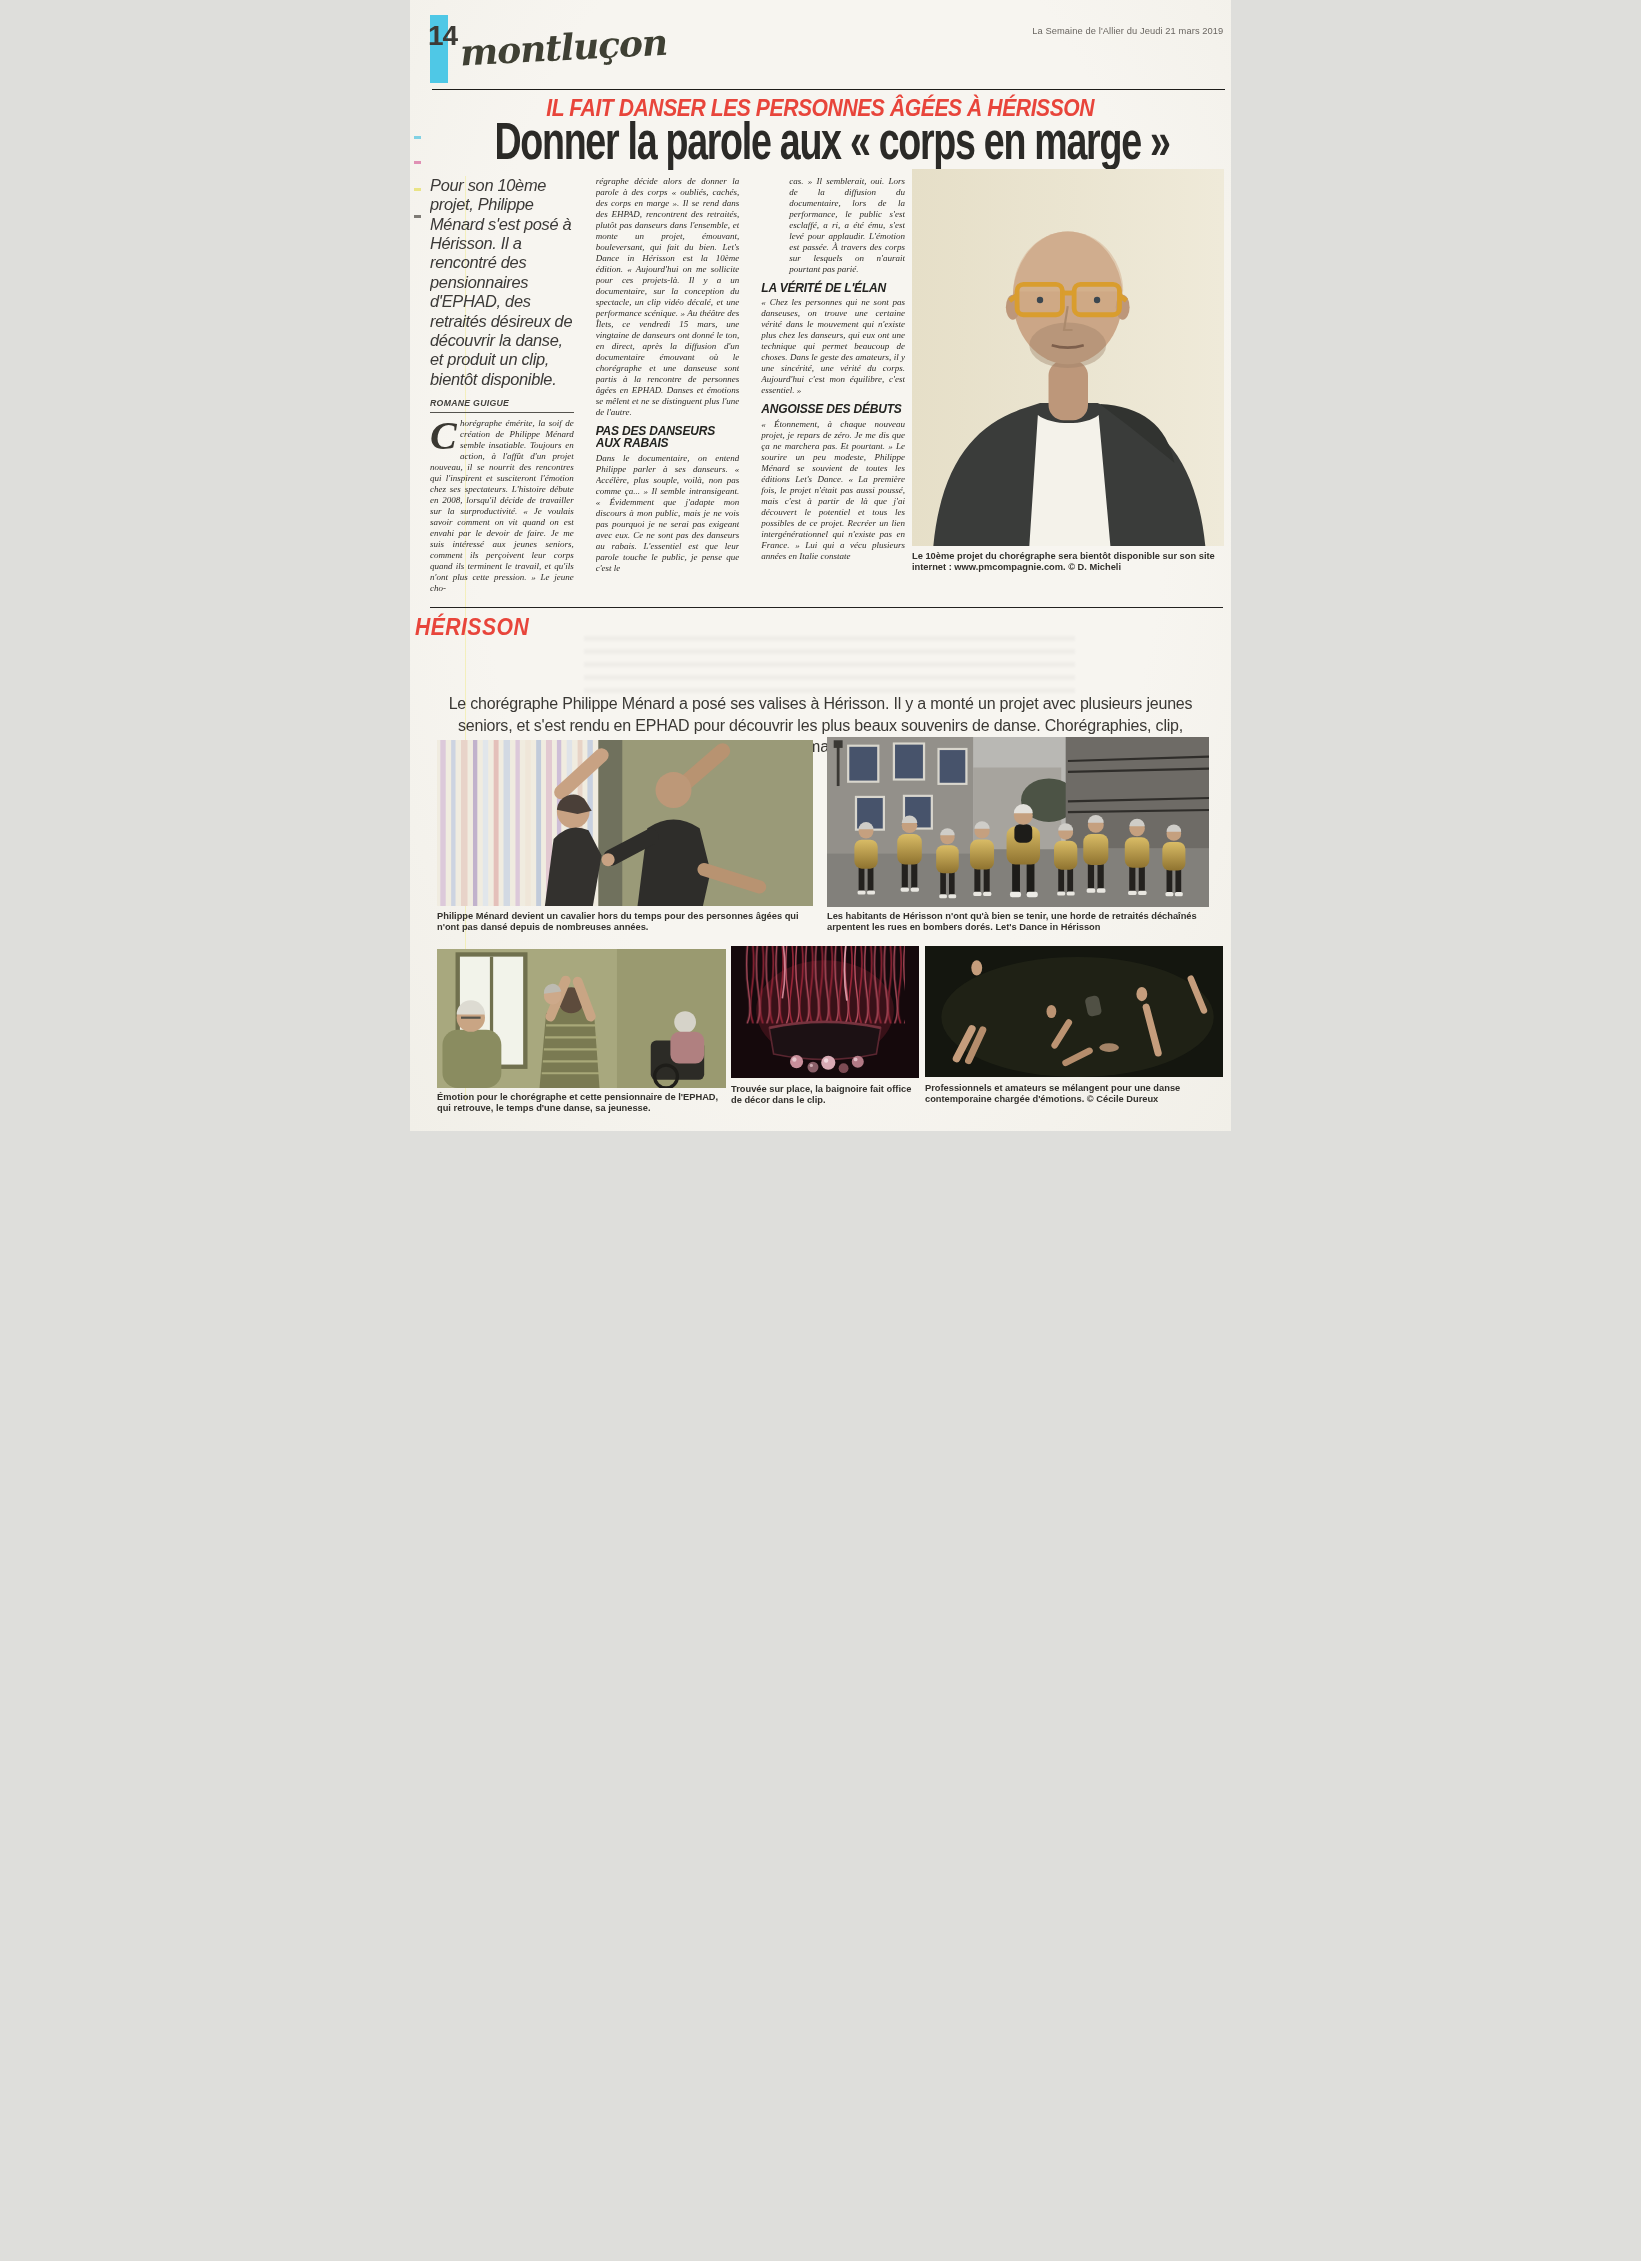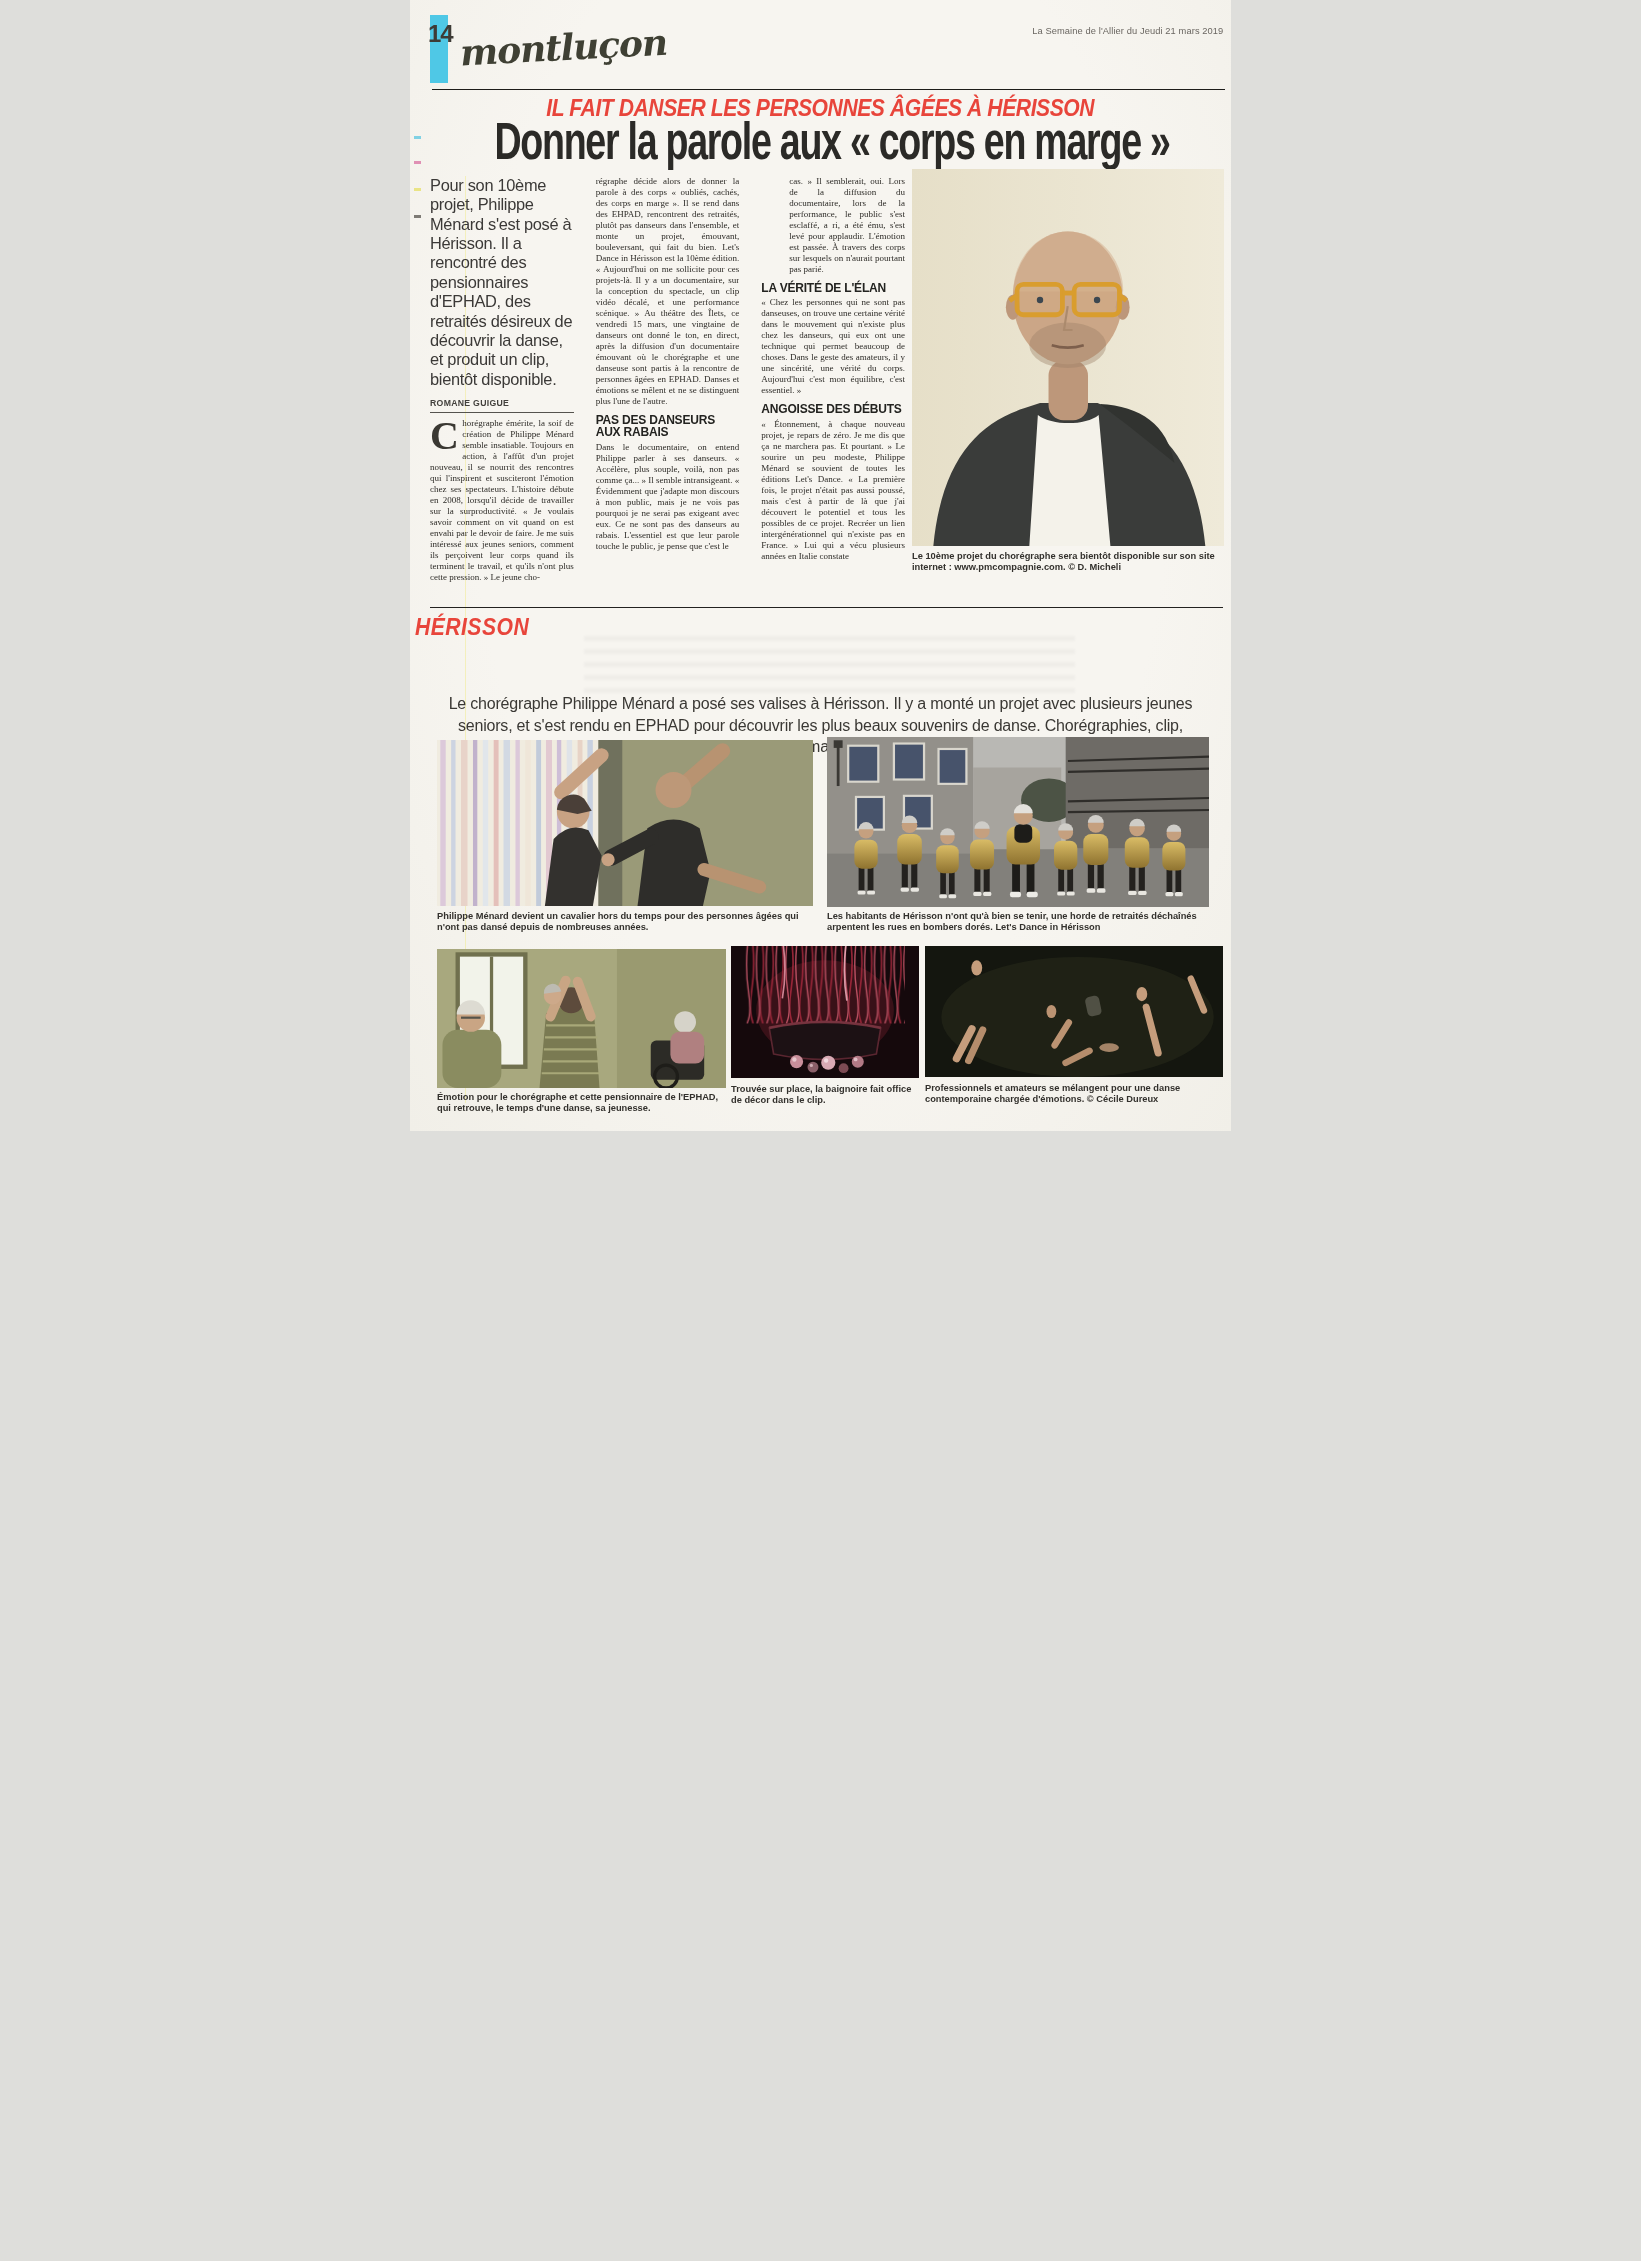--- a/index.html
+++ b/index.html
@@ -6,38 +6,38 @@
   .page{
     position:relative;width:821px;height:1131px;margin:0 auto;
     background:
       radial-gradient(ellipse at 50% 40%, #f7f5f0 60%, #f1efe8 100%);
     overflow:hidden;
     font-family:"Liberation Sans",sans-serif;
     color:#2e2c29;
   }
   
   .cyan-bar{position:absolute;left:20px;top:14.7px;width:18px;height:68px;background:#4fc8e6;}
-  .page-num{position:absolute;left:18px;top:19.6px;font-size:24px;font-weight:900;color:#3d3b36;letter-spacing:-1.1px;z-index:2;}
+  .page-num{position:absolute;left:18px;top:19.6px;font-size:28px;font-weight:900;color:#3d3b36;letter-spacing:-1.1px;z-index:2;}
   .section-script{
     position:absolute;left:50px;top:26px;
     font-family:"DejaVu Serif",serif;font-style:italic;font-weight:700;
     font-size:36px;color:#3f4034;transform:rotate(-3deg);letter-spacing:-1.1px;
   }
   .masthead{position:absolute;right:7.6px;top:26px;font-size:9.3px;color:#6a6661;letter-spacing:0.1px;}
   .header-rule{position:absolute;left:22px;right:6.5px;top:89px;height:1.1px;background:#1d1c19;}
   
   .regmark{position:absolute;left:4.4px;width:6.5px;height:2.7px;opacity:.75;}
   
   .kicker1{position:absolute;left:0;width:100%;top:94px;text-align:center;white-space:nowrap;}
   .kicker1 span{display:inline-block;font-size:24px;font-weight:900;font-style:italic;color:#e8453b;
     letter-spacing:-0.5px;transform:scale(.88,1.02);}
   .headline1{position:absolute;left:0;width:100%;top:113px;text-align:center;white-space:nowrap;}
   .headline1 span{display:inline-block;font-size:47px;font-weight:900;color:#2b2a27;
     letter-spacing:-1.6px;transform:scale(.8,1.1);}
-  .cols{position:absolute;left:20px;top:176px;width:475px;height:432px;display:flex;gap:22px;overflow:hidden;}
+  .cols{position:absolute;left:20px;top:176px;width:475px;height:432px;display:flex;gap:22px;overflow:hidden;font-style:italic;}
   .col{width:154px;height:432px;overflow:hidden;}
   .lead{font-size:16.4px;line-height:1.18;color:#3b3937;letter-spacing:-0.3px;}
   .byline{margin-top:8.7px;font-size:8.7px;font-weight:700;color:#43413d;letter-spacing:0.3px;}
   .byline-rule{margin-top:4.4px;width:147px;height:0.5px;background:#55534e;}
   .body-serif{font-family:"Liberation Serif","DejaVu Serif",serif;font-size:9px;line-height:11px;
     text-align:justify;color:#2d2b27;}
   .col .body-serif{margin-top:5.5px;}
   .dropcap{float:left;font-family:"Liberation Serif",serif;font-size:40px;line-height:32px;
     font-weight:700;color:#3a3832;padding:2.2px 3.3px 0 0;}
   .subhead{font-size:12px;font-weight:900;line-height:1.05;color:#232320;letter-spacing:-0.2px;

